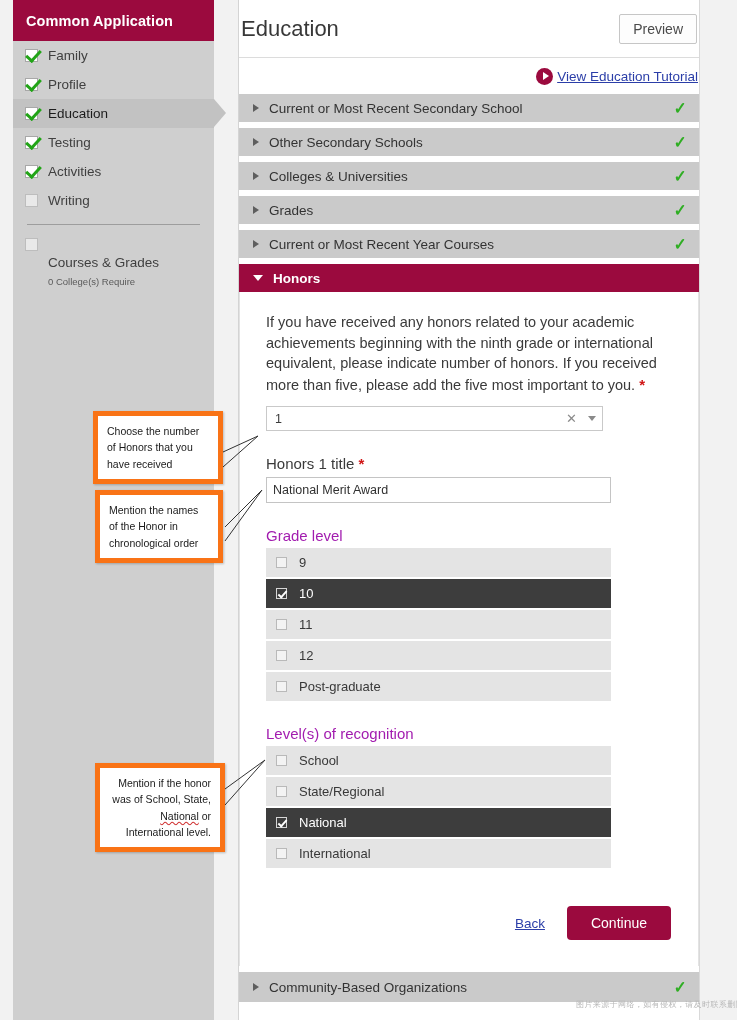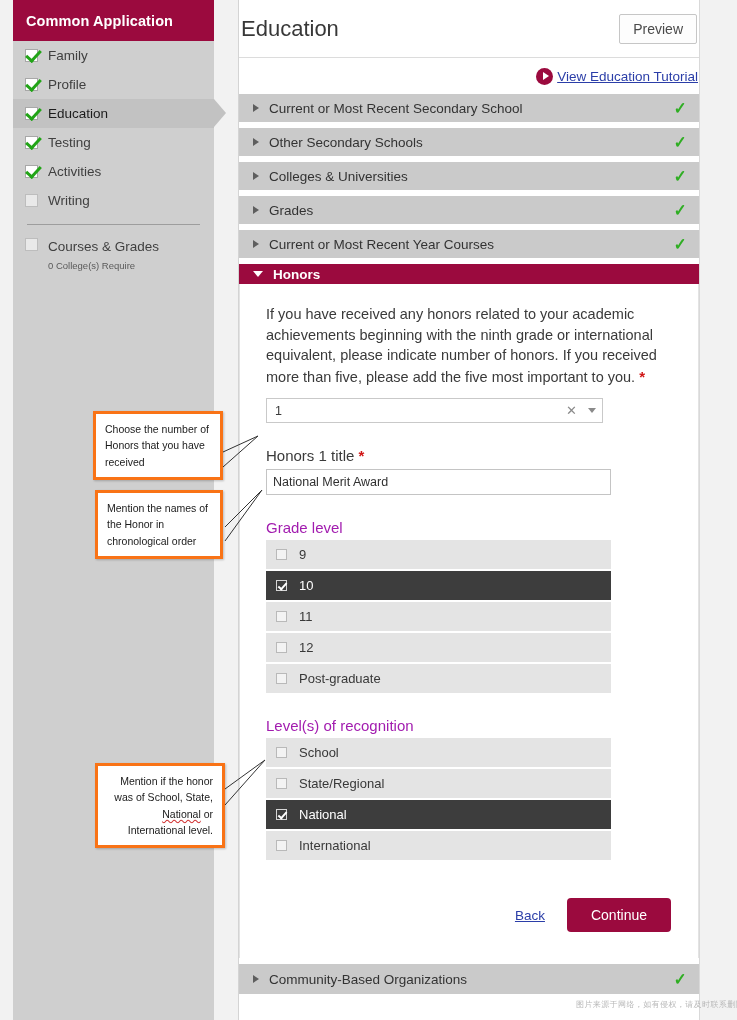--- a/index.html
+++ b/index.html
@@ -79,21 +79,21 @@
   #nav-divider {
     height: 1px;
     background: #9d9d9d;
     margin: 9px 14px 0 14px;
   }
   #courses-block {
     padding: 10px 0 0 12px;
     display: flex;
     align-items: flex-start;
   }
-  #courses-text { line-height: 1.35; }
+  #courses-text { line-height: 1.35; margin-top: 16px; }
   #courses-label { font-size: 13.5px; color: #3f3f3f; }
   #courses-sub { font-size: 9.5px; color: #5a5a5a; margin-top: 3px; }
 
   
   #main {
     position: absolute;
     left: 238px; top: 0;
     width: 462px; height: 1020px;
     background: #ffffff;
     border-left: 1px solid #d4d4d4;
@@ -172,21 +172,21 @@
     width: 0; height: 0;
     border-left: 6px solid #5e5e5e;
     border-top: 4.5px solid transparent;
     border-bottom: 4.5px solid transparent;
     margin-right: 10px;
   }
   .acc.open {
     background: #9b0a3e;
     color: #ffffff;
     font-weight: bold;
-    height: 20px;
+    height: 28px;
     margin-bottom: 0;
   }
   .acc.open .tri {
     border-left: 5px solid transparent;
     border-right: 5px solid transparent;
     border-top: 6px solid #ffffff;
     border-bottom: 0;
   }
   .tick {
     color: #2fae23;
@@ -325,21 +325,21 @@
     color: #b8b8b8;
     letter-spacing: 0.4px;
     white-space: nowrap;
     pointer-events: none;
   }
 
   
   .callout {
     position: absolute;
     background: #ffffff;
-    border: 3px solid #f97316;
+    border: 5px solid #f97316;
     box-shadow: 1px 1px 2px rgba(0,0,0,0.22);
     font-size: 10.5px;
     color: #1a1a1a;
     line-height: 1.55;
     padding: 7px 9px;
     z-index: 30;
   }
   .squig { text-decoration: underline wavy #d03030; text-decoration-skip-ink: none; }
   #callout-1 { left: 93px; top: 411px; width: 130px; }
   #callout-2 { left: 95px; top: 490px; width: 128px; }

